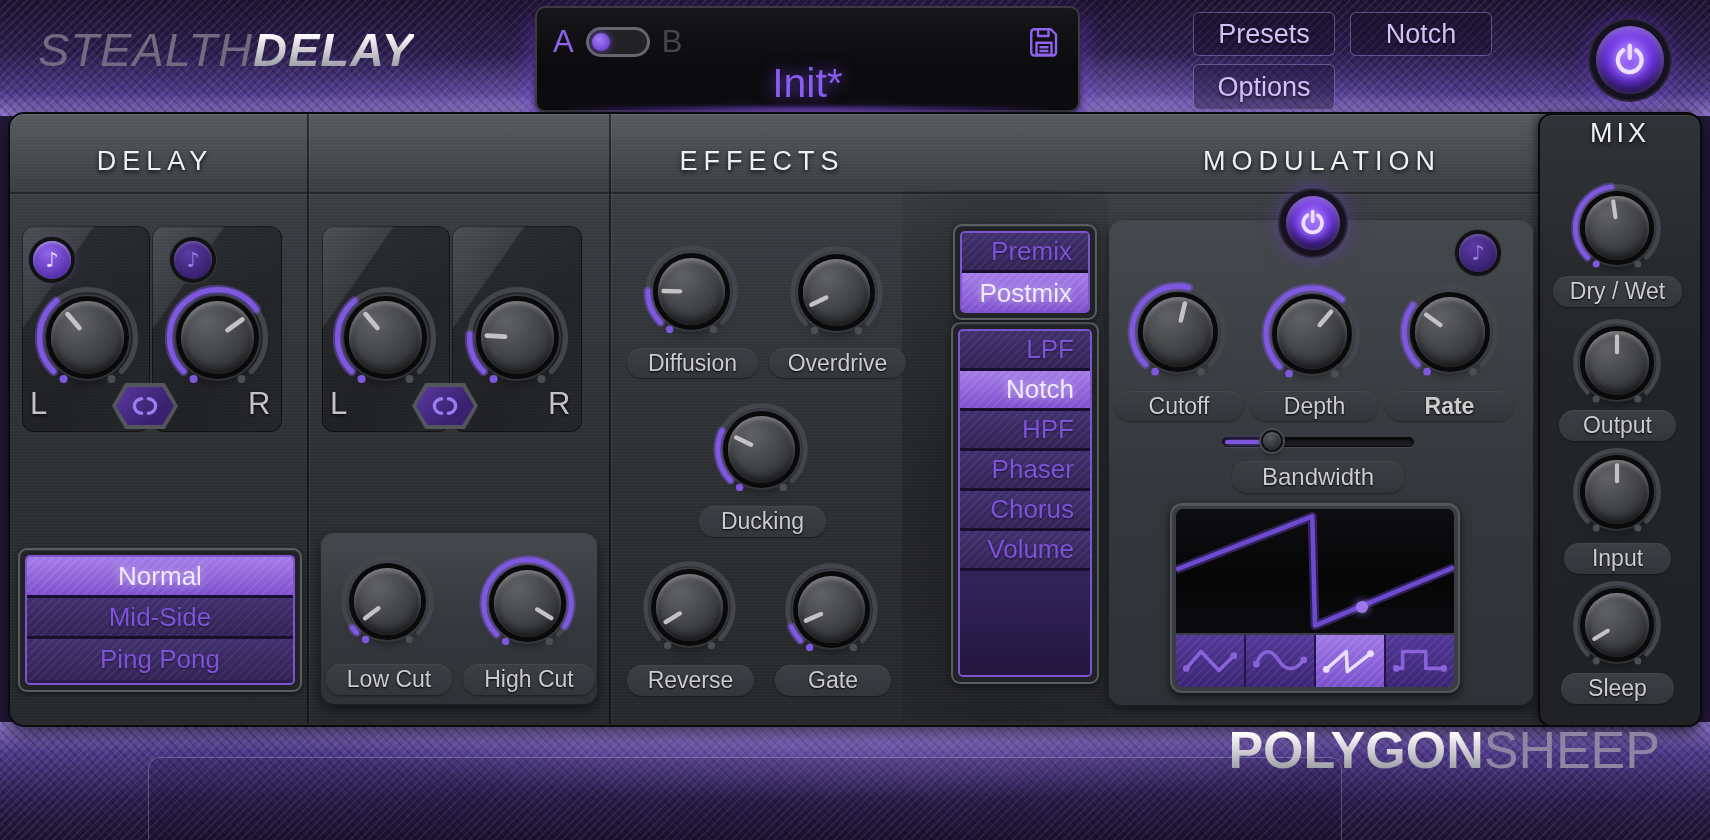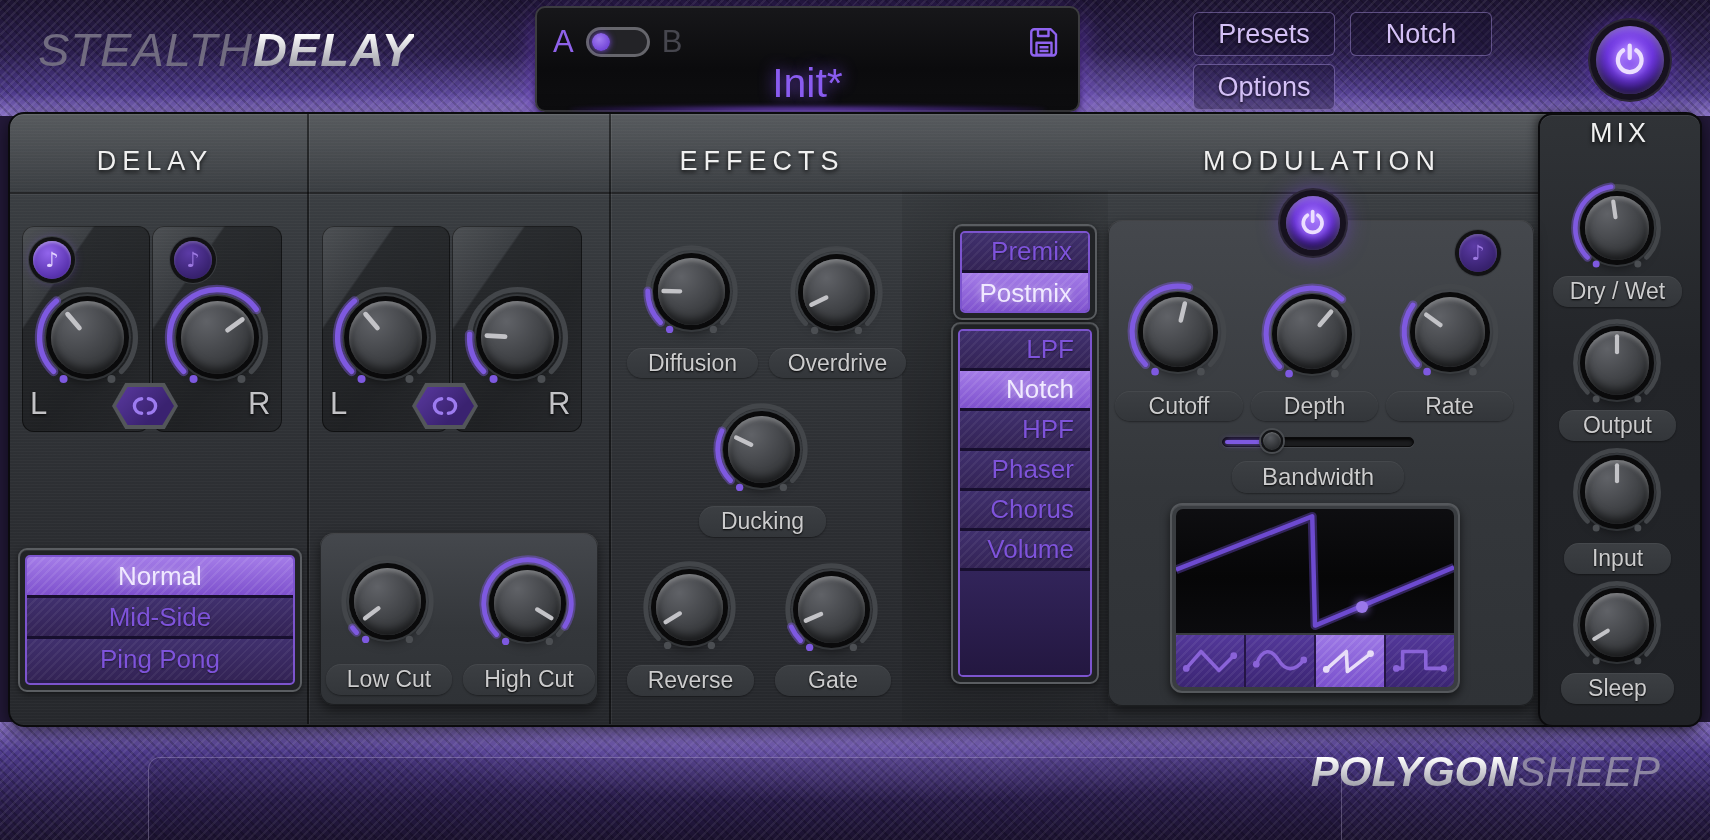--- a/index.html
+++ b/index.html
@@ -23,21 +23,21 @@
     radial-gradient(ellipse 55% 120% at 50% -10%, rgba(190,160,255,.4), transparent 65%),
     repeating-linear-gradient(135deg, rgba(255,255,255,.07) 0 2px, transparent 2px 6px),
     repeating-linear-gradient(45deg, rgba(0,0,0,.18) 0 2px, transparent 2px 7px),
     linear-gradient(180deg, #9078cf 0%, #4d3a8a 26%, #2b1e4e 66%, #1d1432 100%);
 }
 
 
 .logo { position:absolute; left:38px; top:22px; font-style:italic; font-size:47px; letter-spacing:1px; white-space:nowrap; }
 .logo-thin { color:#716c80; font-weight:400; }
 .logo-bold, .brand-bold { font-weight:bold; background:linear-gradient(180deg,#ffffff 20%,#9a9aa4 85%); -webkit-background-clip:text; background-clip:text; color:transparent; }
-.brand { position:absolute; right:50px; top:748px; font-style:italic; font-size:42px; white-space:nowrap; }
+.brand { position:absolute; right:50px; top:720px; font-size:52px; white-space:nowrap; }
 .brand-thin { color:#8d86a2; font-weight:400; }
 
 
 .preset-box { position:absolute; left:535px; top:6px; width:545px; height:106px;
   background:linear-gradient(180deg,#17171a,#0b0b0d 60%,#0e0e10);
   border:2px solid #3c3c40; border-radius:10px;
   box-shadow:0 10px 26px -2px rgba(125,70,230,.75), 0 2px 6px rgba(0,0,0,.8); }
 .preset-box::after { content:""; position:absolute; left:6%; bottom:-4px; width:88%; height:8px; border-radius:50%;
   background:radial-gradient(ellipse at 50% 50%, rgba(150,95,255,.95), rgba(90,40,190,.4) 60%, transparent); filter:blur(2px); }
 .preset-top { position:absolute; left:16px; top:14px; right:16px; height:40px; display:flex; align-items:center; }
@@ -429,21 +429,21 @@
         <path d="M 24.64 95.36 A 50 50 0 1 1 95.36 95.36" fill="none" stroke="#43464a" stroke-width="5.5" stroke-linecap="round"></path>
         <path d="M 24.64 95.36 A 50 50 0 0 1 19.55 30.61" fill="none" stroke="rgba(126,89,224,.45)" stroke-width="10" stroke-linecap="round"></path>
         <path d="M 24.64 95.36 A 50 50 0 0 1 19.55 30.61" fill="none" stroke="#7e59e0" stroke-width="5.5" stroke-linecap="round"></path>
         <circle cx="35" cy="103.30127018922194" r="4.2" fill="#7e59e0"></circle>
         <circle cx="85" cy="103.30127018922194" r="4.2" fill="#4b4e52"></circle>
         <line x1="49.482779073125684" y1="52.35879172019785" x2="34.11145618000168" y2="41.19087192664086" stroke="#c3c3c7" stroke-width="5" stroke-linecap="round"></line>
       </svg>
     </div>
   <div class="pill" style="left:1115px; top:391px; width:128px; height:30px;">Cutoff</div>
   <div class="pill" style="left:1251px; top:391px; width:127px; height:30px;">Depth</div>
-  <div class="pill" style="left:1386px; top:391px; width:127px; height:30px;">Rate</div>
+  <div class="pill" style="left:1386px; top:391px; width:127px; height:30px;font-weight:bold;">Rate</div>
 
   <div class="slider" style="left:1222px; top:430px; width:192px; height:24px;">
     <div class="sl-track">
         <div class="sl-fill" style="width: calc(26% - 4px);"></div>
       </div>
     <div class="sl-thumb" style="left: 26%;"></div>
   </div>
   <div class="pill" style="left:1232px; top:461px; width:172px; height:32px; font-size:24px;">Bandwidth</div>
 
   <div class="display-frame"></div>

